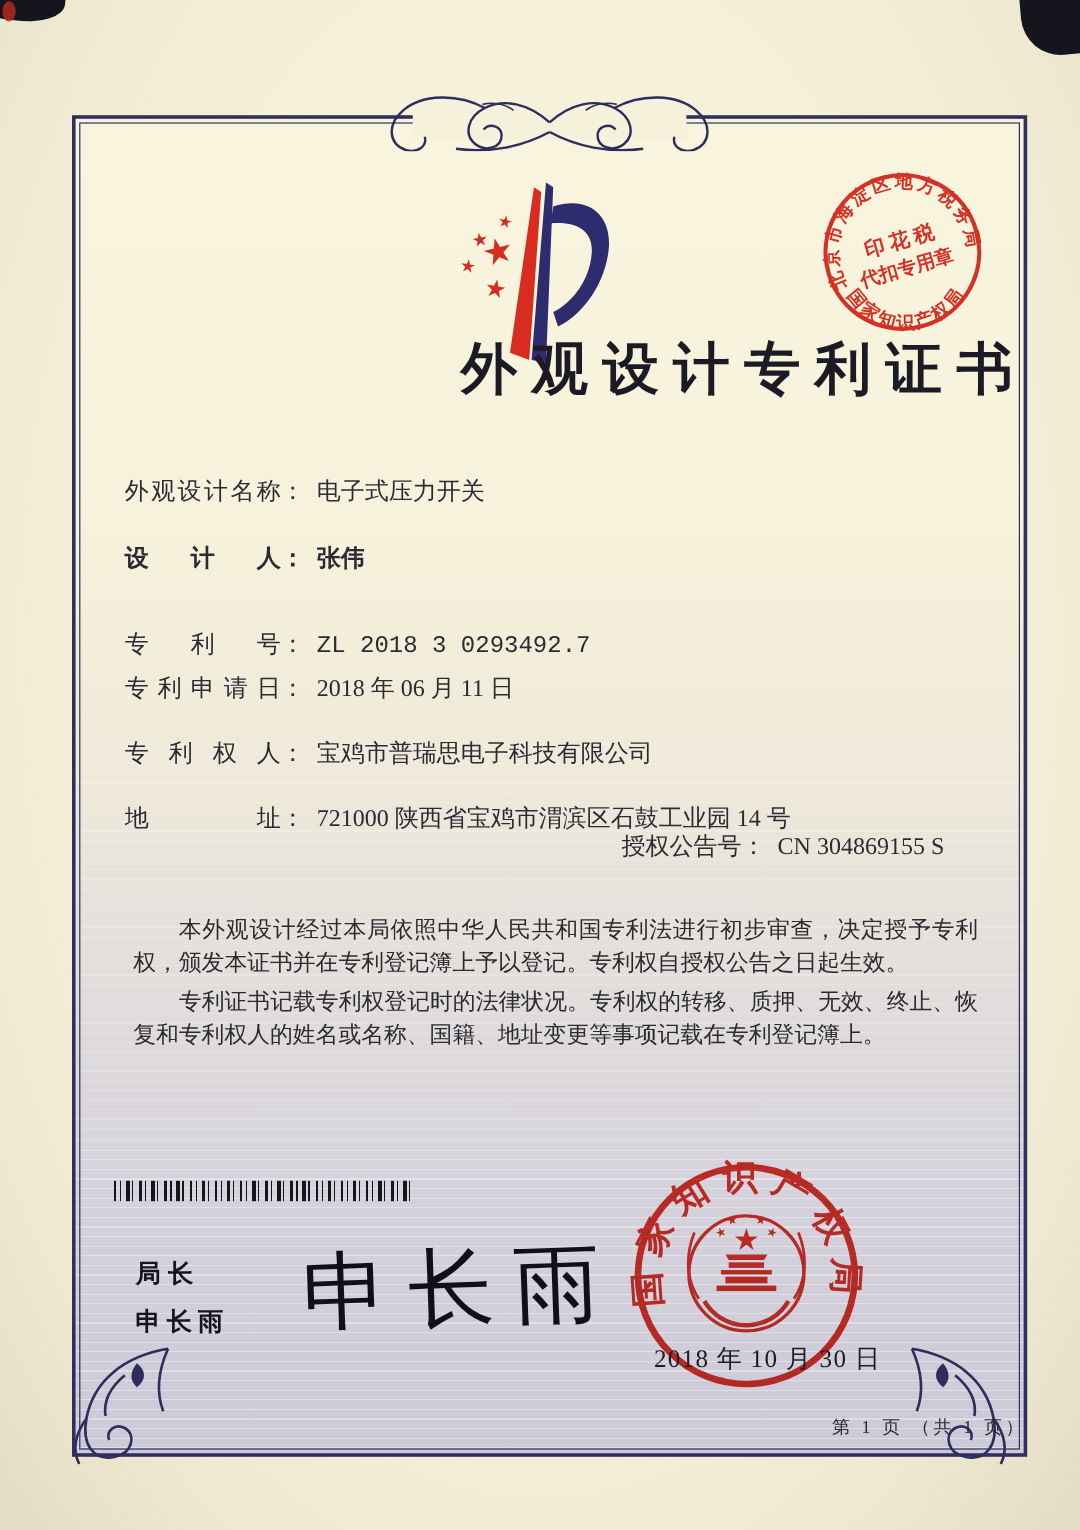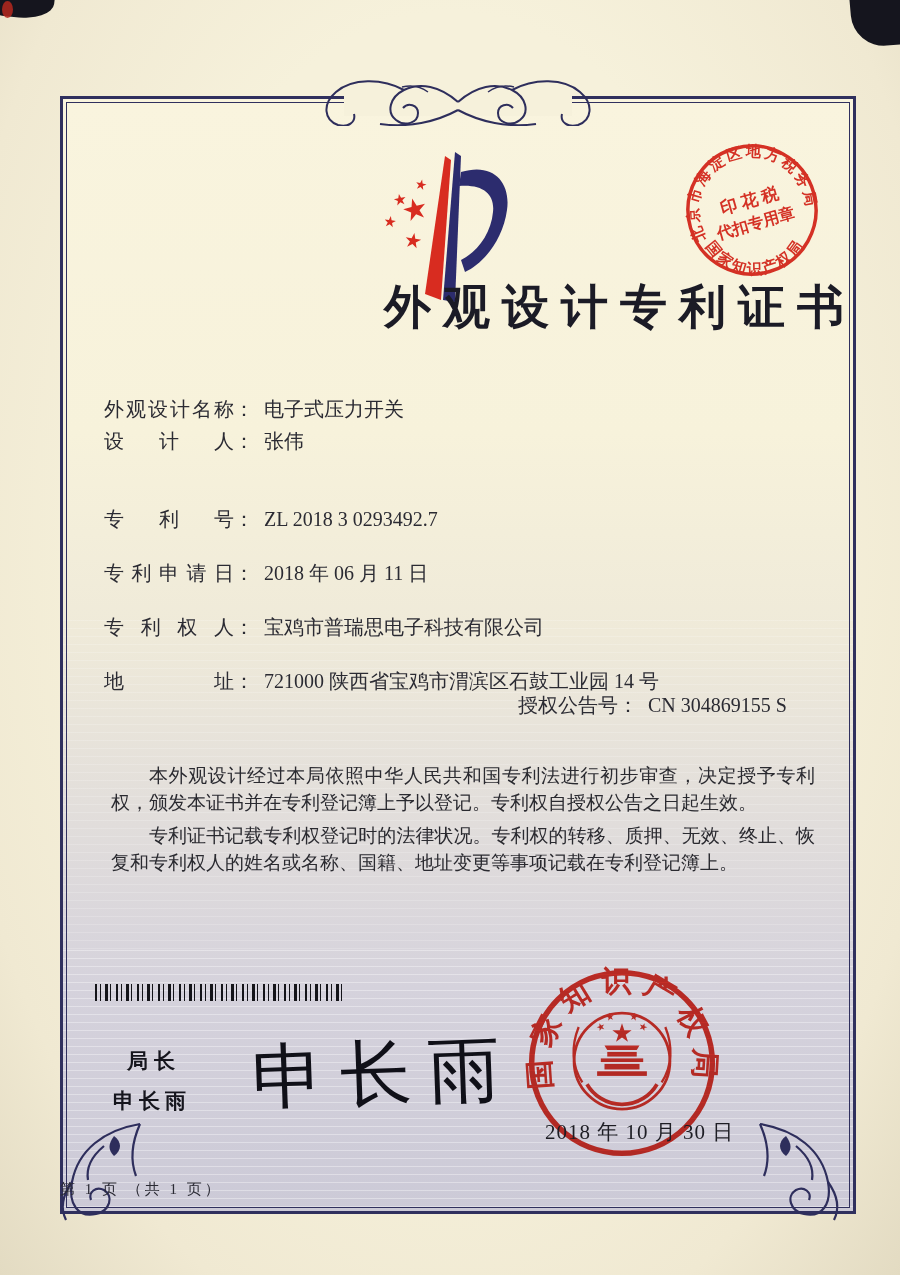--- a/index.html
+++ b/index.html
@@ -33,34 +33,34 @@
   .orn{position:absolute;z-index:4;}
   
   .txt{position:absolute;z-index:5;color:#26262e;}
   .cert-no{left:93px;top:143px;font-size:21px;letter-spacing:4px;color:#2a2a35;}
   .logo{left:385px;top:150px;z-index:5;}
   .title{left:60px;top:276px;width:796px;text-align:right;font-size:47px;font-weight:700;
     letter-spacing:12px;text-indent:12px;color:#1b1b26;}
   .frow{position:absolute;left:104px;z-index:5;font-size:20px;color:#2b2b33;white-space:nowrap;}
   .flabel{display:inline-block;width:130px;text-align:justify;text-align-last:justify;vertical-align:bottom;}
   .fvalue{margin-left:10px;}
-  .r0{top:396px;}.r1{top:428px;}.r2{top:506px;}.r3{top:560px;}.r4{top:614px;}.r5{top:668px;}.r6{top:720px;}
+  .r0{top:396px;}.r1{top:452px;font-weight:bold;}.r2{top:523px;font-family:Liberation Mono, monospace;}.r3{top:560px;}.r4{top:614px;}.r5{top:668px;}.r6{top:720px;}
   .grant-right{position:absolute;left:518px;top:692px;font-size:20px;color:#2b2b33;z-index:5;white-space:nowrap;}
   .paras{position:absolute;left:95px;top:762px;width:720px;z-index:5;font-size:19px;line-height:27px;
     text-align:justify;color:#2a2a30;}
   .paras p{margin:0 0 6px 16px;text-indent:2em;}
   .barcode{position:absolute;left:95px;top:984px;width:250px;height:17px;z-index:5;
     background:repeating-linear-gradient(90deg,#15151a 0 2px,rgba(0,0,0,0) 2px 5px,#15151a 5px 6px,
       rgba(0,0,0,0) 6px 10px,#15151a 10px 13px,rgba(0,0,0,0) 13px 15px,#15151a 15px 16px,rgba(0,0,0,0) 16px 21px);}
-  .officer-title{left:127px;top:1047px;font-size:21px;font-weight:700;letter-spacing:6px;color:#15151d;}
+  .officer-title{left:113px;top:1047px;font-size:21px;font-weight:700;letter-spacing:6px;color:#15151d;}
   .officer-name{left:113px;top:1087px;font-size:21px;font-weight:700;letter-spacing:5px;color:#15151d;}
   .signature{left:252px;top:1026px;font-size:72px;letter-spacing:16px;color:#101018;
     transform:rotate(-2deg);z-index:6;}
   .seal-date{left:545px;top:1118px;font-size:21px;letter-spacing:1px;color:#1d1d24;z-index:7;}
-  .footer{left:60px;top:1180px;width:796px;text-align:left;font-size:15px;letter-spacing:3px;color:#2a2a33;}
+  .footer{left:60px;top:1180px;width:796px;text-align:right;font-size:15px;letter-spacing:3px;color:#2a2a33;}
   .seal{position:absolute;z-index:6;mix-blend-mode:multiply;opacity:.95;}
   .tax-seal{left:652px;top:110px;transform:rotate(-16deg);}
   .office-seal{left:516px;top:957px;}
   svg text{font-family:"Liberation Serif", serif;}
 </style>
 </head>
 <body>
 
 <div class="page">
 

